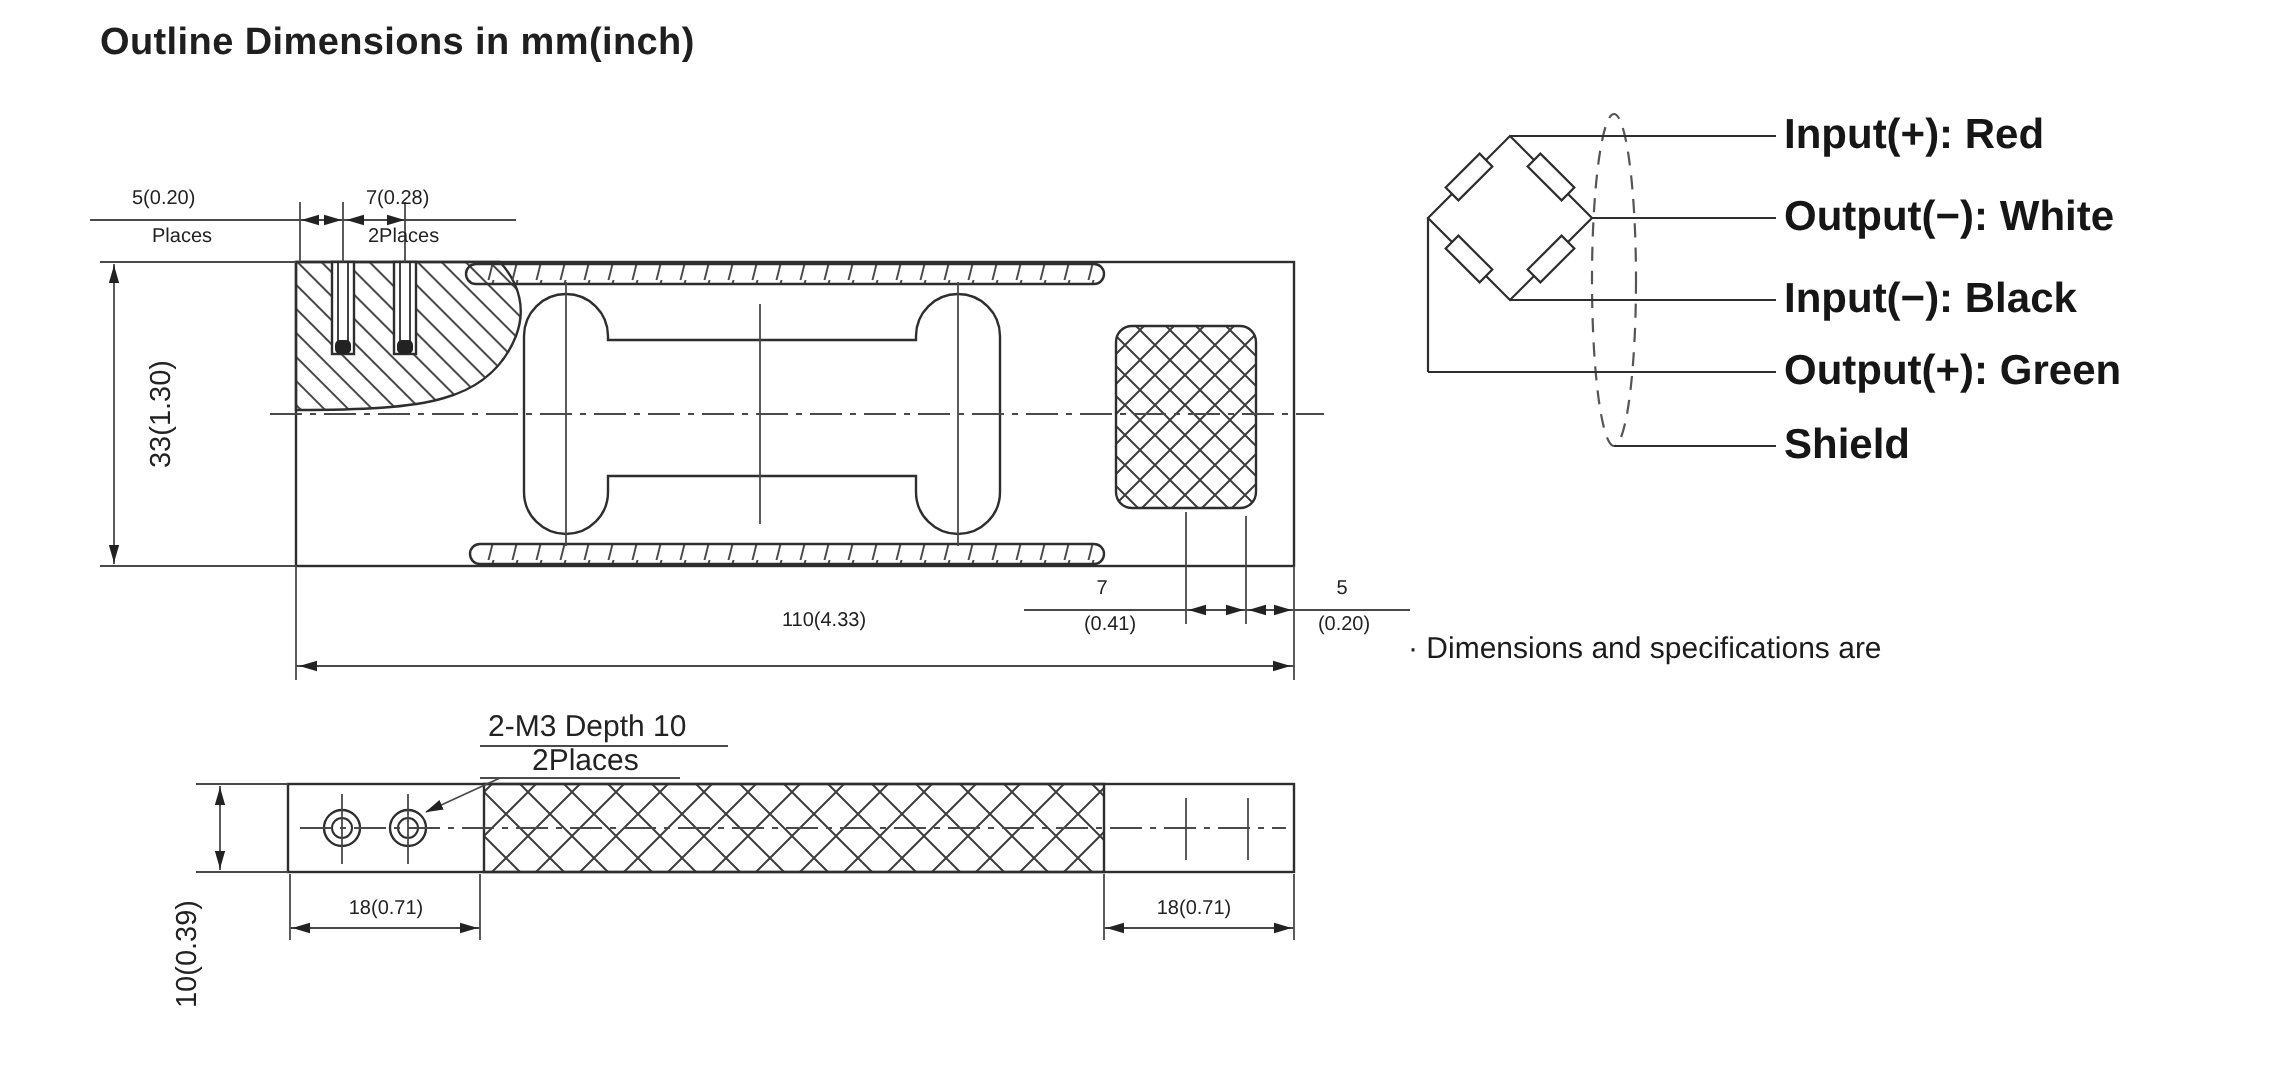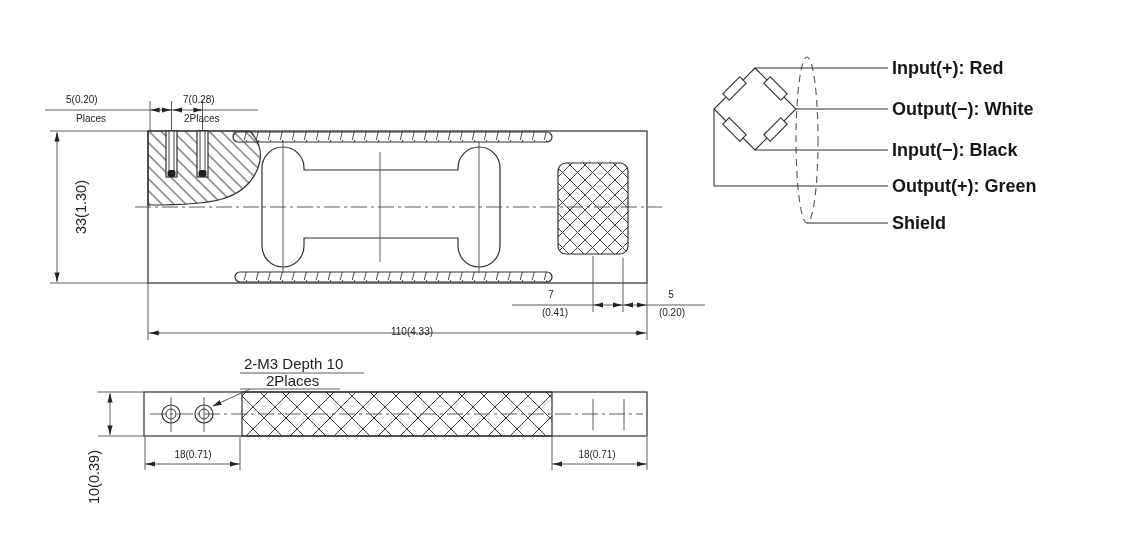--- a/index.html
+++ b/index.html
@@ -3,21 +3,21 @@
 <meta charset="utf-8">
 <style>
   html,body{margin:0;padding:0;background:#fff;}
   .page{position:relative;width:1142px;height:536px;background:#fff;overflow:hidden;
         font-family:"Liberation Sans","DejaVu Sans",sans-serif;color:#1f1f1f;}
   .title{position:absolute;left:50px;top:11px;font-size:19px;font-weight:bold;letter-spacing:.2px;white-space:nowrap;}
   .dim{position:absolute;font-size:10px;line-height:14px;white-space:nowrap;color:#222;}
   .ctr{transform:translateX(-50%);}
   .rotl{position:absolute;width:70px;text-align:center;font-size:14.5px;line-height:14px;color:#222;
         transform:rotate(-90deg);transform-origin:center;white-space:nowrap;}
-  .wire{position:absolute;left:892px;font-size:18px;line-height:16px;font-weight:bold;white-space:nowrap;color:#161616;}
+  .wire{position:absolute;left:892px;font-size:21px;line-height:16px;font-weight:bold;white-space:nowrap;color:#161616;}
   .note{position:absolute;left:704px;top:277px;font-size:15px;line-height:19px;color:#1b1b1b;white-space:pre;}
   .note .l2{padding-left:14px;}
   .wiringblock{position:absolute;left:717px;top:384px;font-size:15.5px;line-height:19.5px;color:#161616;white-space:pre;}
   .wiringblock .t{font-weight:bold;font-size:16px;line-height:20px;}
   svg{position:absolute;left:0;top:0;}
 </style>
 </head>
 <body>
 
 <div class="page">
@@ -155,45 +155,47 @@
         <line x1="755" y1="68" x2="888" y2="68"></line>
         <line x1="796" y1="109" x2="888" y2="109"></line>
         <line x1="755" y1="150" x2="888" y2="150"></line>
         <line x1="714" y1="109" x2="714" y2="186"></line>
         <line x1="714" y1="186" x2="888" y2="186"></line>
         <line x1="807" y1="223" x2="888" y2="223"></line>
       </g>
     </g>
   </svg>
 
+  <div class="title">Outline Dimensions in mm(inch)</div>
 
   <div class="dim" style="left:66px;top:93px;">5(0.20)</div>
   <div class="dim" style="left:76px;top:112px;">Places</div>
   <div class="dim" style="left:183px;top:93px;">7(0.28)</div>
   <div class="dim" style="left:184px;top:112px;">2Places</div>
   <div class="rotl" style="left:46px;top:200px;">33(1.30)</div>
-  <div class="dim ctr" style="left:412px;top:325px;">110(4.33)</div>
+  <div class="dim ctr" style="left:412px;top:304px;">110(4.33)</div>
   <div class="dim ctr" style="left:551px;top:288px;">7</div>
   <div class="dim ctr" style="left:555px;top:306px;">(0.41)</div>
   <div class="dim ctr" style="left:671px;top:288px;">5</div>
   <div class="dim ctr" style="left:672px;top:306px;">(0.20)</div>
 
   <div class="dim" style="left:244px;top:357px;font-size:15px;">2-M3 Depth 10</div>
   <div class="dim" style="left:266px;top:374px;font-size:15px;">2Places</div>
   <div class="dim ctr" style="left:193px;top:448px;">18(0.71)</div>
   <div class="dim ctr" style="left:597px;top:448px;">18(0.71)</div>
   <div class="rotl" style="left:59px;top:470px;">10(0.39)</div>
 
   <div class="wire" style="top:60px;">Input(+): Red</div>
   <div class="wire" style="top:101px;">Output(−): White</div>
   <div class="wire" style="top:142px;">Input(−): Black</div>
   <div class="wire" style="top:178px;">Output(+): Green</div>
   <div class="wire" style="top:215px;">Shield</div>
 
   <div class="note">
+    <div>· Dimensions and specifications are</div>
   </div>
 
   <div class="wiringblock">
     
     
     
     
   </div>
 
 </div>

